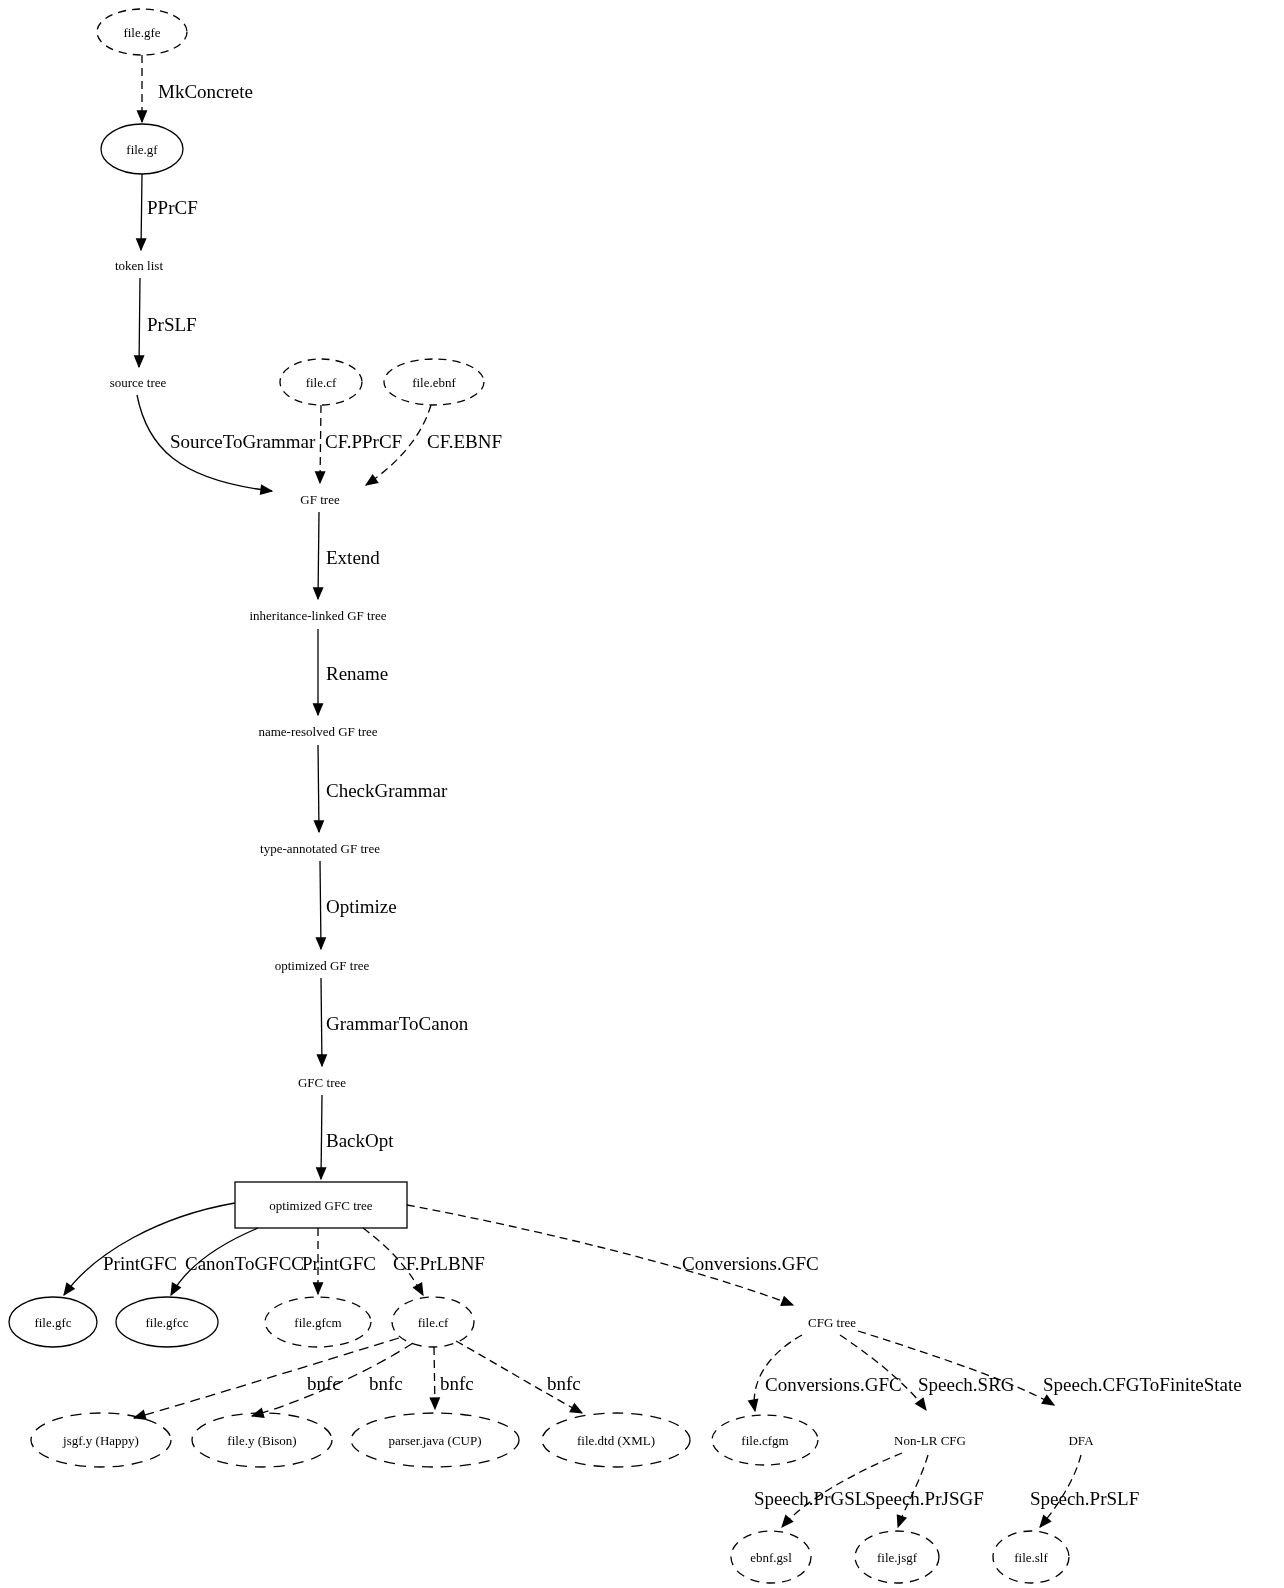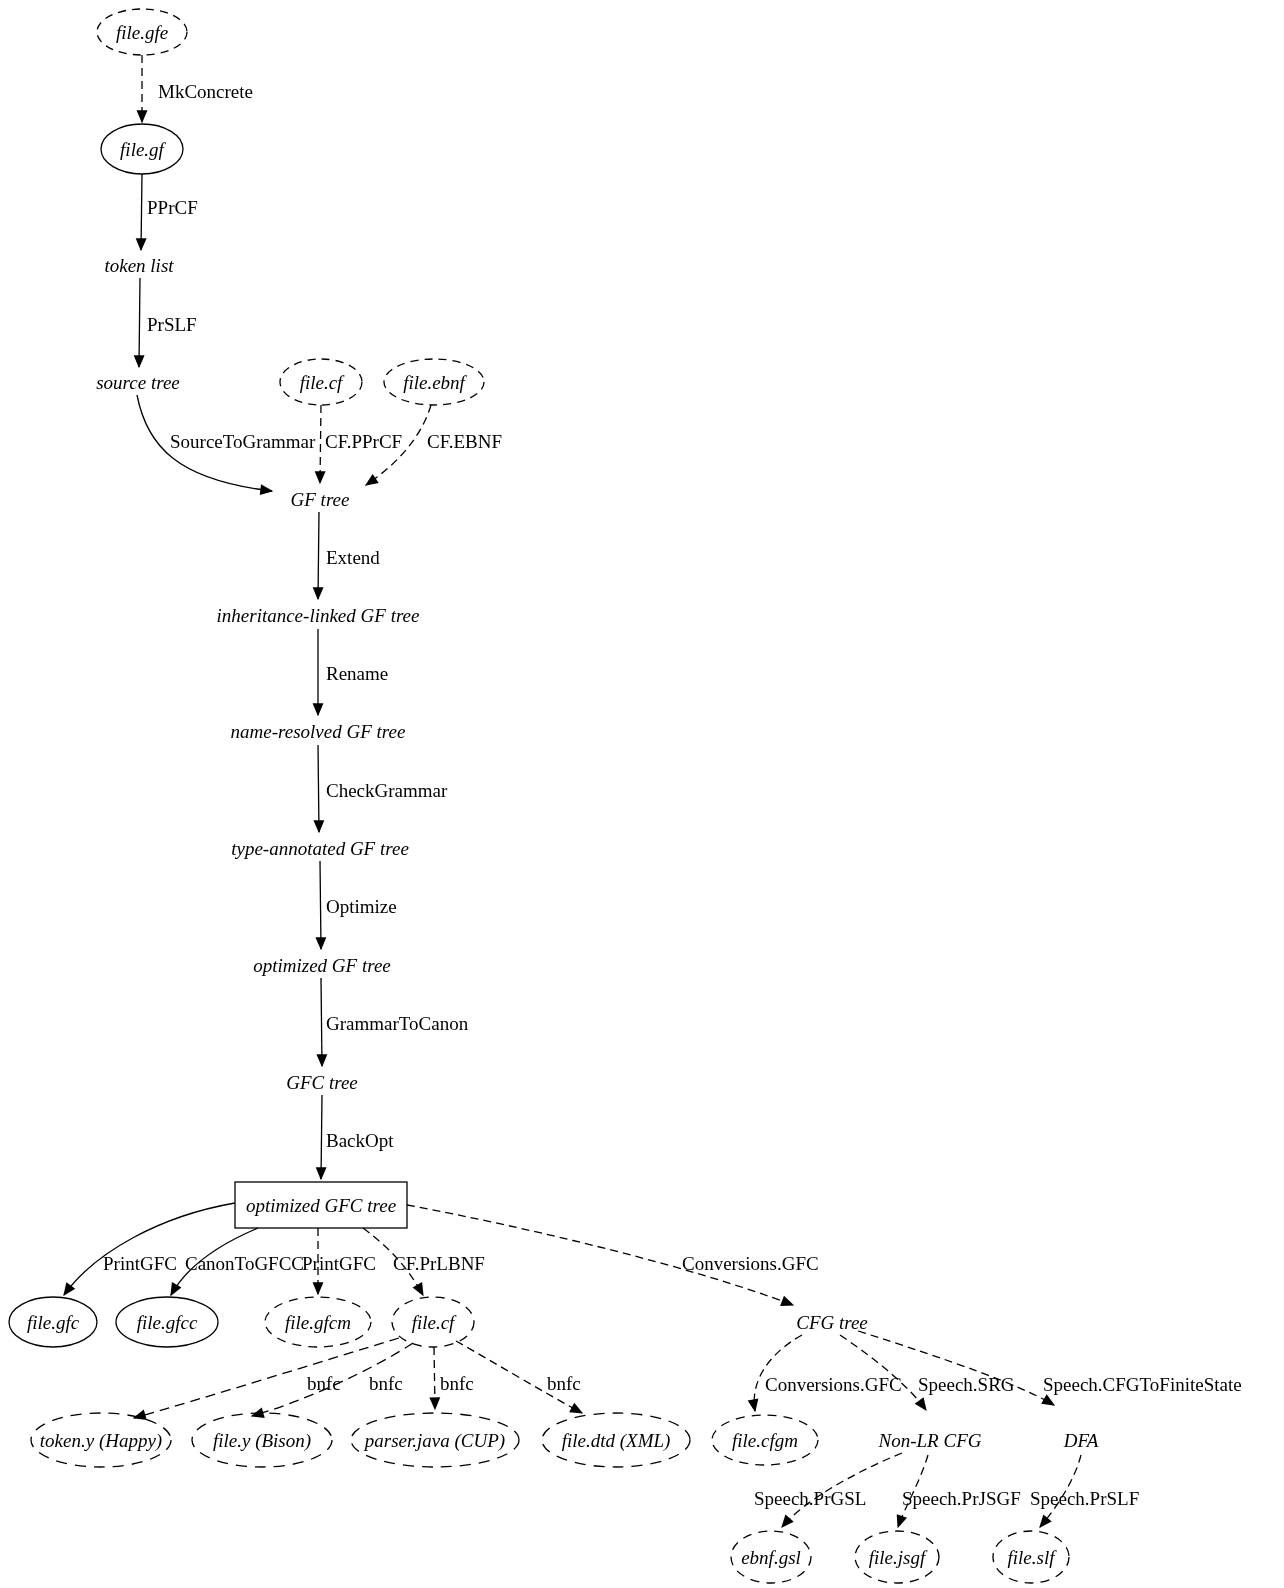--- a/index.html
+++ b/index.html
@@ -8,24 +8,23 @@
     width:1284px;height:1588px;
     background:#ffffff;
     font-family:"Liberation Serif","DejaVu Serif",serif;
     color:#000000;
     overflow:hidden;
   }
   #edges-svg{position:absolute;left:0;top:0;}
   .n{
     position:absolute;
     transform:translate(-50%,-50%);
-    font-size:19px;
+    font-size:13px;
     white-space:nowrap;
     line-height:1;
-    font-style:italic;
   }
   .e{
     position:absolute;
     transform:translateY(-50%);
     font-size:19px;
     white-space:nowrap;
     line-height:1;
   }
 </style>
 </head>
@@ -102,21 +101,21 @@
   <span class="n" style="left:318px;top:731px">name-resolved GF tree</span>
   <span class="n" style="left:320px;top:848px">type-annotated GF tree</span>
   <span class="n" style="left:322px;top:965px">optimized GF tree</span>
   <span class="n" style="left:322px;top:1082px">GFC tree</span>
   <span class="n" style="left:321px;top:1205px">optimized GFC tree</span>
   <span class="n" style="left:53px;top:1322px">file.gfc</span>
   <span class="n" style="left:167px;top:1322px">file.gfcc</span>
   <span class="n" style="left:318px;top:1322px">file.gfcm</span>
   <span class="n" style="left:433px;top:1322px">file.cf</span>
   <span class="n" style="left:832px;top:1322px">CFG tree</span>
-  <span class="n" style="left:101px;top:1440px">token.y (Happy)</span>
+  <span class="n" style="left:101px;top:1440px">jsgf.y (Happy)</span>
   <span class="n" style="left:262px;top:1440px">file.y (Bison)</span>
   <span class="n" style="left:435px;top:1440px">parser.java (CUP)</span>
   <span class="n" style="left:616px;top:1440px">file.dtd (XML)</span>
   <span class="n" style="left:765px;top:1440px">file.cfgm</span>
   <span class="n" style="left:930px;top:1440px">Non-LR CFG</span>
   <span class="n" style="left:1081px;top:1440px">DFA</span>
   <span class="n" style="left:771px;top:1557px">ebnf.gsl</span>
   <span class="n" style="left:897px;top:1557px">file.jsgf</span>
   <span class="n" style="left:1031px;top:1557px">file.slf</span>
 
@@ -138,16 +137,16 @@
   <span class="e" style="left:393px;top:1263px">CF.PrLBNF</span>
   <span class="e" style="left:682px;top:1263px">Conversions.GFC</span>
   <span class="e" style="left:307px;top:1383px">bnfc</span>
   <span class="e" style="left:369px;top:1383px">bnfc</span>
   <span class="e" style="left:440px;top:1383px">bnfc</span>
   <span class="e" style="left:547px;top:1383px">bnfc</span>
   <span class="e" style="left:765px;top:1384px">Conversions.GFC</span>
   <span class="e" style="left:918px;top:1384px">Speech.SRG</span>
   <span class="e" style="left:1043px;top:1384px">Speech.CFGToFiniteState</span>
   <span class="e" style="left:754px;top:1498px">Speech.PrGSL</span>
-  <span class="e" style="left:902px;top:1498px">Speech.PrJSGF</span>
+  <span class="e" style="left:865px;top:1498px">Speech.PrJSGF</span>
   <span class="e" style="left:1030px;top:1498px">Speech.PrSLF</span>
 
 </div>
 
 </body></html>

